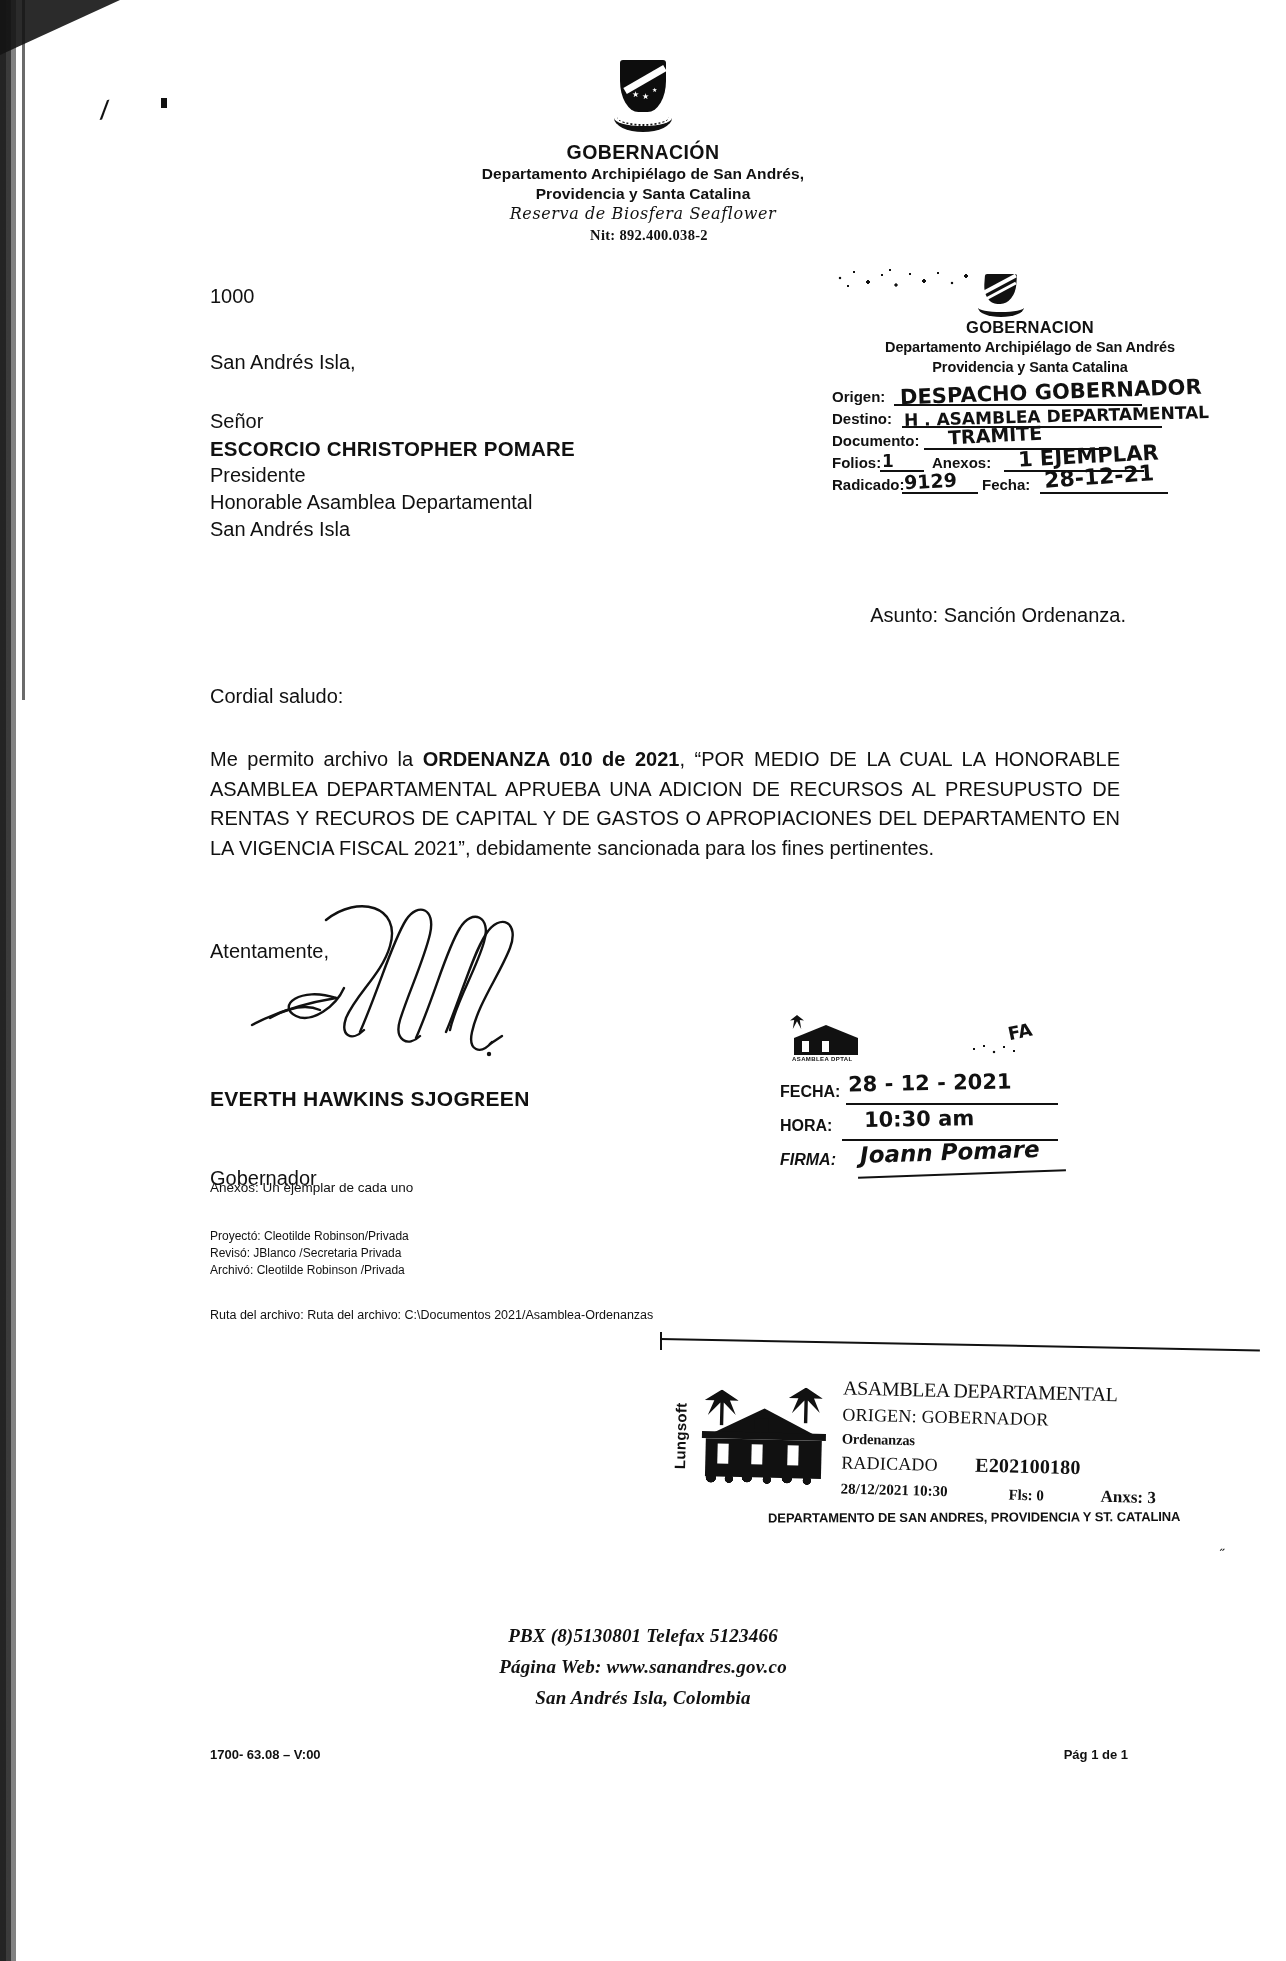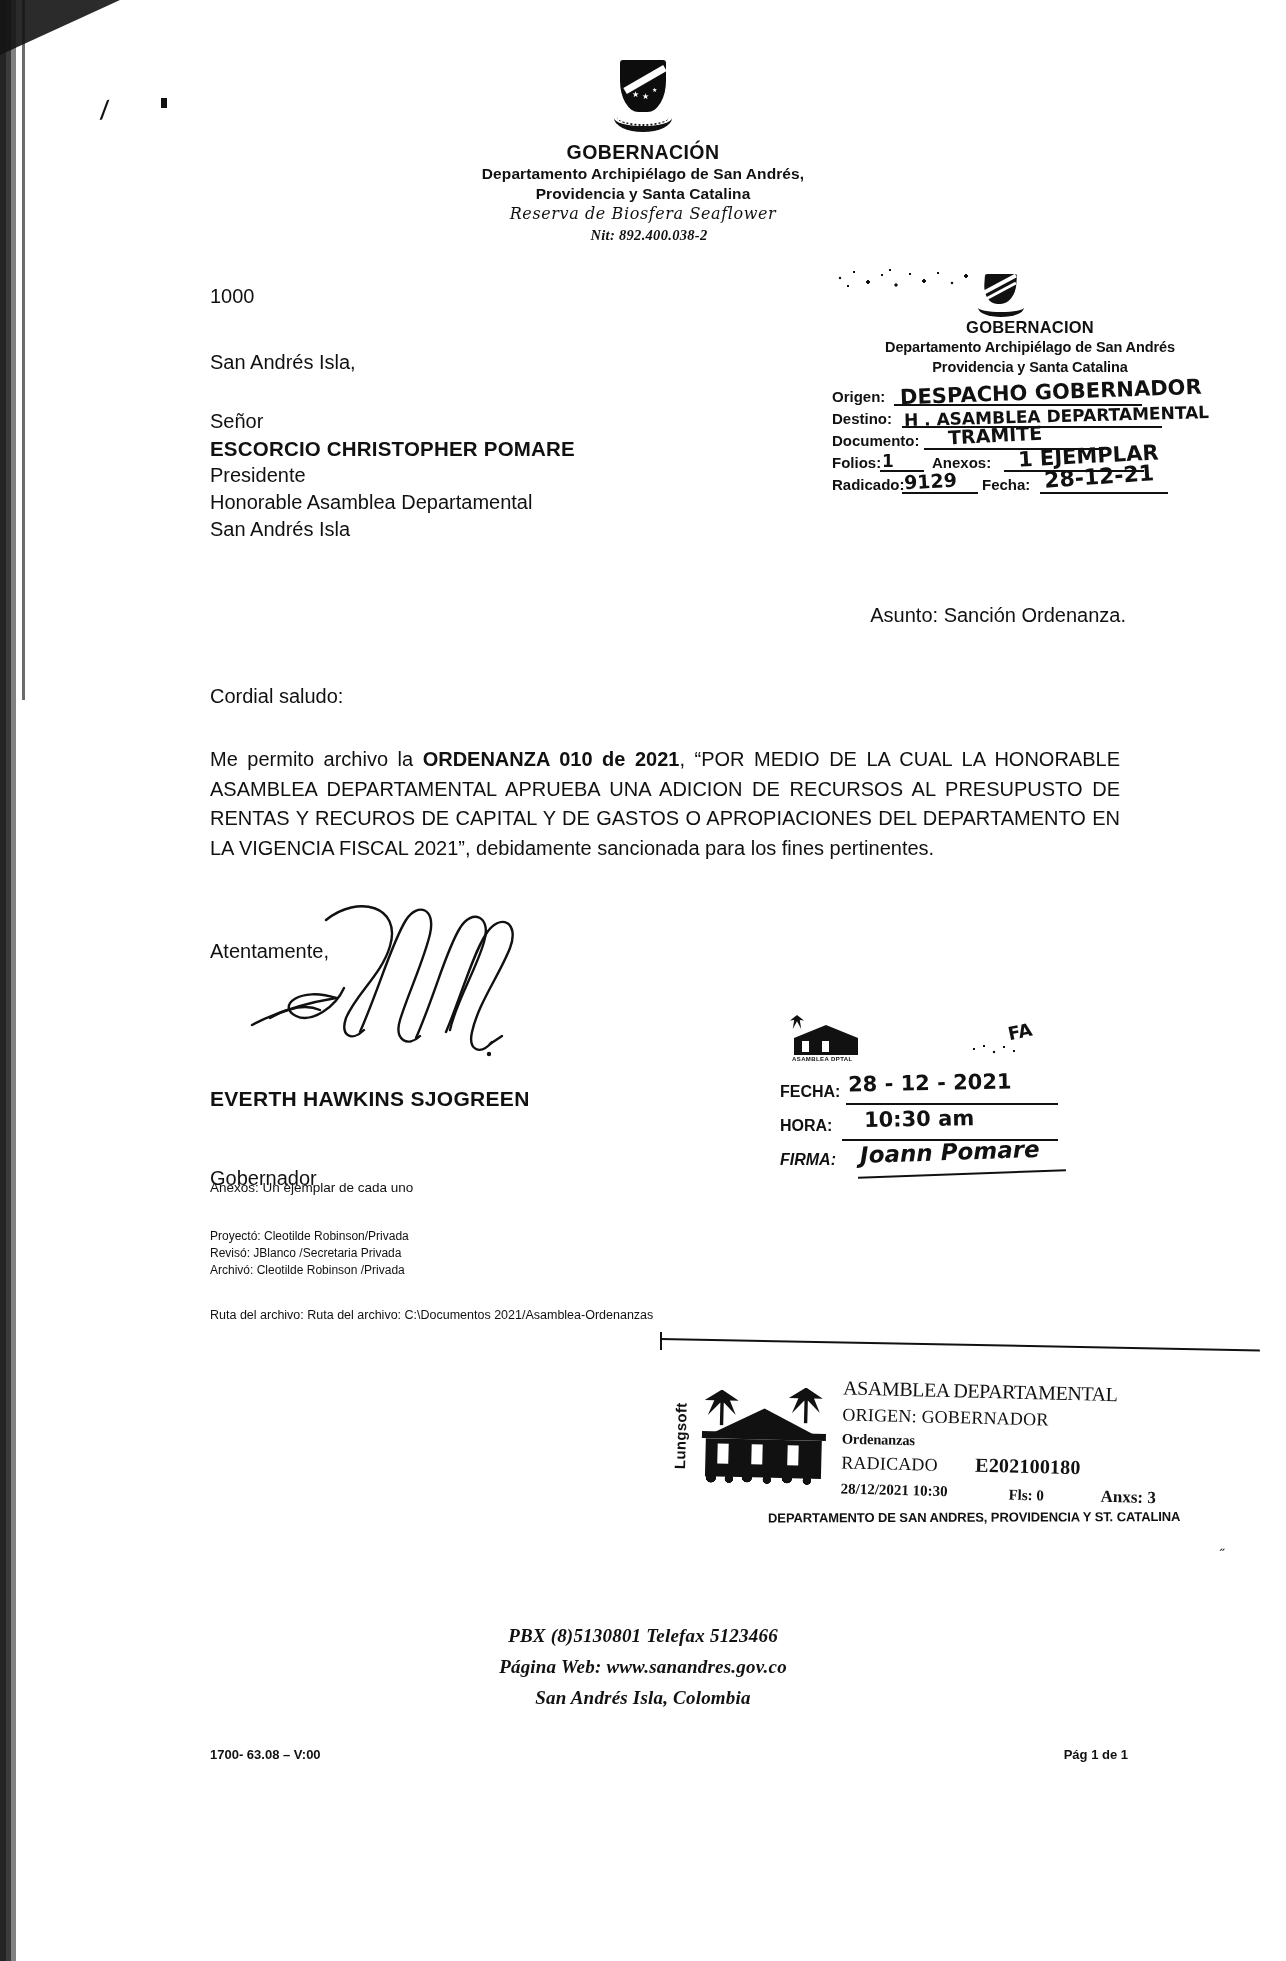--- a/index.html
+++ b/index.html
@@ -79,21 +79,21 @@
   }
   .lh-sub{
     font-size:15.5px;font-weight:600;line-height:20px;letter-spacing:.1px;
   }
   .lh-script{
     font-family:"DejaVu Serif", serif;
     font-style:italic;font-size:16px;line-height:20px;letter-spacing:.6px;
   }
   .lh-nit{
     font-family:"Liberation Serif", serif;
-    font-style:italic;font-weight:700;font-size:14.5px;line-height:22px;letter-spacing:.3px;padding-left:12px;
+    font-weight:700;font-size:14.5px;line-height:22px;letter-spacing:.3px;padding-left:12px;
   }
 
   
   .ref-no{
     position:absolute;left:210px;top:284px;font-size:20px;line-height:24px;
   }
   .city-line{
     position:absolute;left:210px;top:350px;font-size:20px;line-height:24px;
   }
   .addressee{

